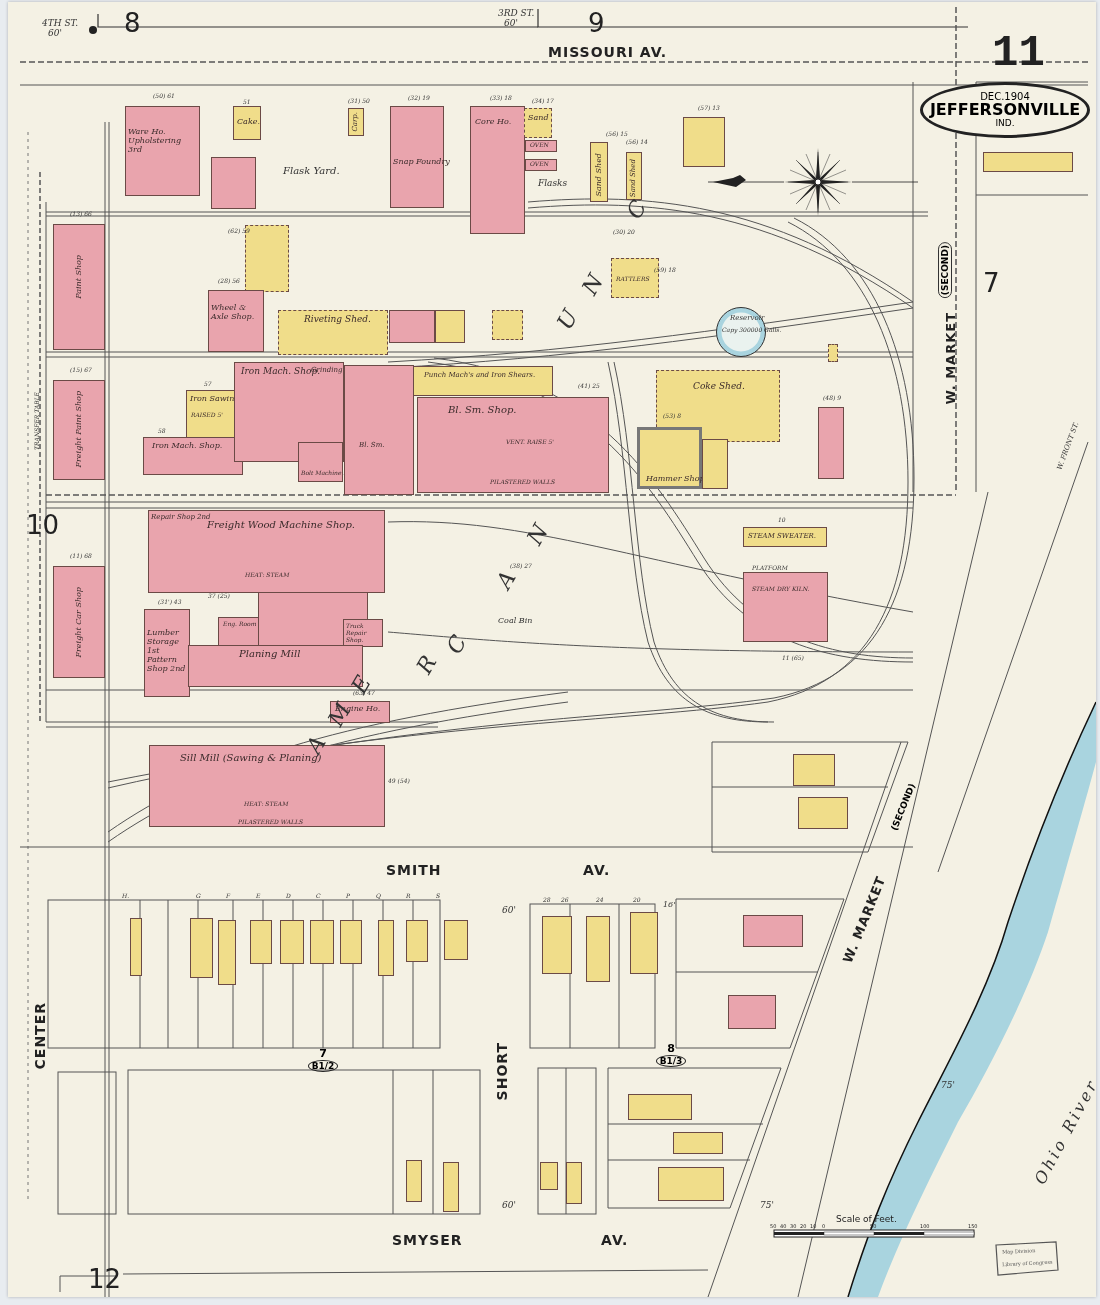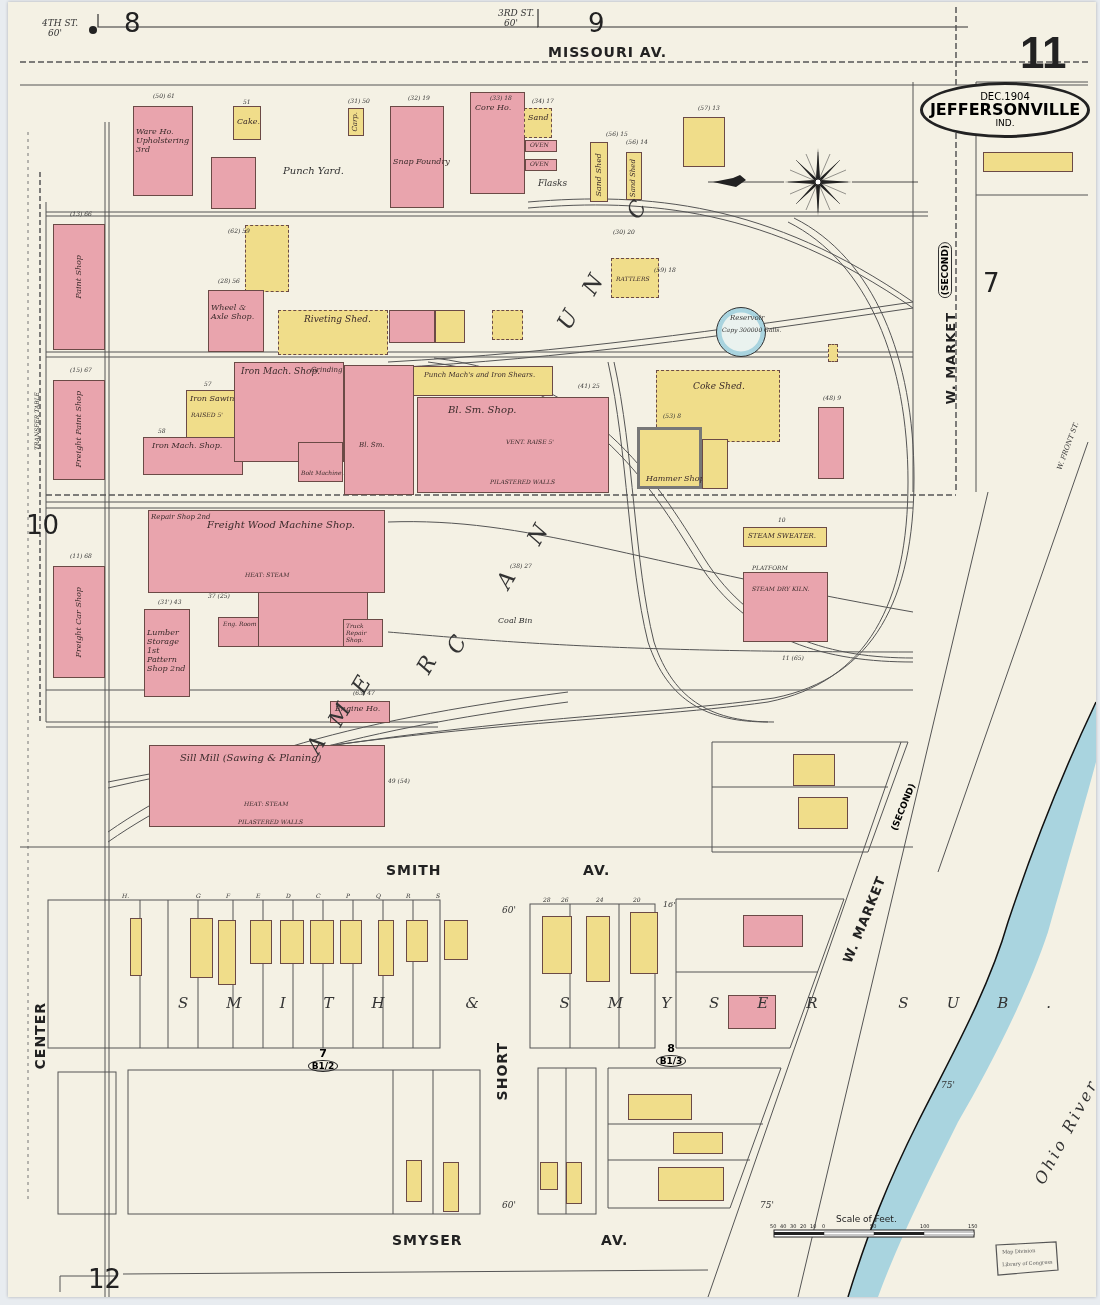--- a/index.html
+++ b/index.html
@@ -144,21 +144,21 @@
       <rect x="0" y="0" width="200" height="7" fill="#fff" stroke="#222"></rect>
       <rect x="0" y="2" width="50" height="3" fill="#222"></rect>
       <rect x="50" y="2" width="50" height="3" fill="#fff" stroke="#222" stroke-width="0.5"></rect>
       <rect x="100" y="2" width="50" height="3" fill="#222"></rect>
       <rect x="150" y="2" width="50" height="3" fill="#fff" stroke="#222" stroke-width="0.5"></rect>
     </g>
 
     <path d="M988 1243 L1048 1240 L1050 1268 L990 1273 Z" fill="none" stroke="#555" stroke-width="1.2"></path>
   </svg>
 
-  <div class="abs num" style="left:1012px;top:26px;font-size:44px;font-family:Liberation Sans, sans-serif;font-weight:bold;color:#222">11</div>
+  <div class="abs num" style="left:984px;top:26px;font-size:44px;font-family:Liberation Mono, monospace;font-weight:bold;color:#222">11</div>
   <div class="abs" style="left:912px;top:80px;width:170px;height:56px;border:3px solid #222;border-radius:50%;box-sizing:border-box;text-align:center;background:#f4f1e4">
     <div style="font-family:'DejaVu Sans',sans-serif;font-size:10px;margin-top:6px">DEC.1904</div>
     <div style="font-family:'DejaVu Sans',sans-serif;font-size:16px;font-weight:bold;line-height:16px">JEFFERSONVILLE</div>
     <div style="font-family:'DejaVu Sans',sans-serif;font-size:9px">IND.</div>
   </div>
   <div class="abs num" style="left:116px;top:6px;font-size:26px">8</div>
   <div class="abs num" style="left:580px;top:6px;font-size:26px">9</div>
   <div class="abs num" style="left:975px;top:266px;font-size:26px">7</div>
   <div class="abs num" style="left:18px;top:508px;font-size:26px">10</div>
   <div class="abs num" style="left:80px;top:1262px;font-size:26px">12</div>
@@ -176,39 +176,39 @@
   <div class="abs street vlabel" style="left:24px;top:1000px">CENTER</div>
   <div class="abs street vlabel" style="left:486px;top:1040px">SHORT</div>
   <div class="abs street vlabel" style="left:935px;top:310px;font-size:13px">W. MARKET</div>
   <div class="abs vlabel" style="left:930px;top:240px;font-size:9px;font-family:'DejaVu Sans',sans-serif;font-weight:bold;border:1px solid #333;border-radius:10px;padding:2px 1px">(SECOND)</div>
   <div class="abs street" style="left:810px;top:910px;transform:rotate(-68deg);font-size:13px">W. MARKET</div>
   <div class="abs" style="left:870px;top:800px;transform:rotate(-68deg);font-size:9px;font-family:'DejaVu Sans',sans-serif;font-weight:bold">(SECOND)</div>
   <div class="abs tiny" style="left:1035px;top:440px;transform:rotate(-70deg);font-size:7px">W. FRONT ST.</div>
   <div class="abs tiny vlabel" style="left:25px;top:390px">TRANSFER TABLE</div>
   <div class="abs it" style="left:1000px;top:1120px;transform:rotate(-62deg);font-size:16px;letter-spacing:3px;color:#333">Ohio River</div>
 
-  <div class="bld brick" style="left:125px;top:104px;width:60px;height:90px">
+  <div class="bld brick" style="left:117px;top:104px;width:75px;height:90px">
       <span class="blabel" style="left:2px;top:20px;font-size:8px;white-space:normal;width:56px">Ware Ho. Upholstering 3rd</span>
     </div>
   <div class="abs tiny" style="left:145px;top:90px">(50) 61</div>
   <div class="bld frame" style="left:225px;top:104px;width:28px;height:34px">
       <span class="blabel" style="left:3px;top:10px;font-size:8px">Cake.</span>
     </div>
   <div class="abs tiny" style="left:235px;top:96px">51</div>
   <div class="bld frame" style="left:340px;top:106px;width:16px;height:28px">
       <span class="blabel vlabel" style="left:2px;top:3px;font-size:7px">Carp.</span>
     </div>
   <div class="abs tiny" style="left:340px;top:95px">(31) 50</div>
   <div class="bld brick" style="left:203px;top:155px;width:45px;height:52px"></div>
-  <div class="abs it" style="left:275px;top:163px">Punch Yard.</div>
+  <div class="abs it" style="left:275px;top:163px">Flask Yard.</div>
   <div class="bld brick" style="left:382px;top:104px;width:54px;height:102px">
       <span class="blabel" style="left:2px;top:50px;font-size:8px">Snap Foundry</span>
     </div>
   <div class="abs tiny" style="left:400px;top:92px">(32) 19</div>
-  <div class="bld brick" style="left:462px;top:90px;width:55px;height:102px">
+  <div class="bld brick" style="left:462px;top:104px;width:55px;height:128px">
       <span class="blabel" style="left:4px;top:10px;font-size:8px">Core Ho.</span>
     </div>
   <div class="abs tiny" style="left:482px;top:92px">(33) 18</div>
   <div class="bld frame dashed" style="left:516px;top:106px;width:28px;height:30px">
       <span class="blabel" style="left:3px;top:4px;font-size:8px">Sand</span>
     </div>
   <div class="abs tiny" style="left:524px;top:95px">(34) 17</div>
   <div class="bld brick" style="left:517px;top:138px;width:32px;height:12px">
       <span class="blabel" style="left:4px;top:0px;font-size:6px">OVEN</span>
     </div>
@@ -321,20 +321,23 @@
   <div class="bld brick" style="left:136px;top:607px;width:46px;height:88px">
       <span class="blabel" style="left:2px;top:18px;font-size:8px;white-space:normal;width:44px">Lumber Storage 1st Pattern Shop 2nd</span>
     </div>
   <div class="abs tiny" style="left:150px;top:596px">(31') 43</div>
   <div class="bld brick" style="left:210px;top:615px;width:60px;height:30px">
       <span class="blabel" style="left:4px;top:2px;font-size:6px">Eng. Room</span>
     </div>
   <div class="bld brick" style="left:250px;top:590px;width:110px;height:55px"></div>
   <div class="bld brick" style="left:335px;top:617px;width:40px;height:28px">
       <span class="blabel" style="left:2px;top:2px;font-size:6px;white-space:normal;width:38px">Truck Repair Shop.</span>
+    </div>
+  <div class="bld brick" style="left:180px;top:643px;width:175px;height:42px">
+      <span class="blabel" style="left:50px;top:2px;font-size:10px">Planing Mill</span>
     </div>
   <div class="abs tiny" style="left:200px;top:590px">37 (25)</div>
   <div class="bld brick" style="left:322px;top:699px;width:60px;height:22px">
       <span class="blabel" style="left:4px;top:2px;font-size:8px">Engine Ho.</span>
     </div>
   <div class="abs tiny" style="left:345px;top:687px">(63) 47</div>
 
   <div class="bld brick" style="left:141px;top:743px;width:236px;height:82px">
     <span class="blabel" style="left:30px;top:6px;font-size:10px">Sill Mill (Sawing &amp; Planing)</span>
     <span class="blabel" style="left:94px;top:54px;font-size:6px">HEAT: STEAM</span>
@@ -386,21 +389,20 @@
   <div class="abs tiny" style="left:308px;top:890px">C</div>
   <div class="abs tiny" style="left:338px;top:890px">P</div>
   <div class="abs tiny" style="left:368px;top:890px">Q</div>
   <div class="abs tiny" style="left:398px;top:890px">R</div>
   <div class="abs tiny" style="left:428px;top:890px">S</div>
   <div class="abs tiny" style="left:535px;top:894px">28</div>
   <div class="abs tiny" style="left:553px;top:894px">26</div>
   <div class="abs tiny" style="left:588px;top:894px">24</div>
   <div class="abs tiny" style="left:625px;top:894px">20</div>
 
-  <div class="abs it" style="left:170px;top:992px;font-size:15px;letter-spacing:38px;color:#333">SMITH &amp; SMYSER SUB.</div>
 
   <div class="abs" style="left:300px;top:1045px;width:30px;text-align:center;font-family:'DejaVu Sans',sans-serif;font-size:11px;font-weight:bold">
     <div>7</div>
     <div style="border:1px solid #222;border-radius:50%;font-size:9px">B1/2</div>
   </div>
   <div class="abs" style="left:648px;top:1040px;width:30px;text-align:center;font-family:'DejaVu Sans',sans-serif;font-size:11px;font-weight:bold">
     <div>8</div>
     <div style="border:1px solid #222;border-radius:50%;font-size:9px">B1/3</div>
   </div>
 

